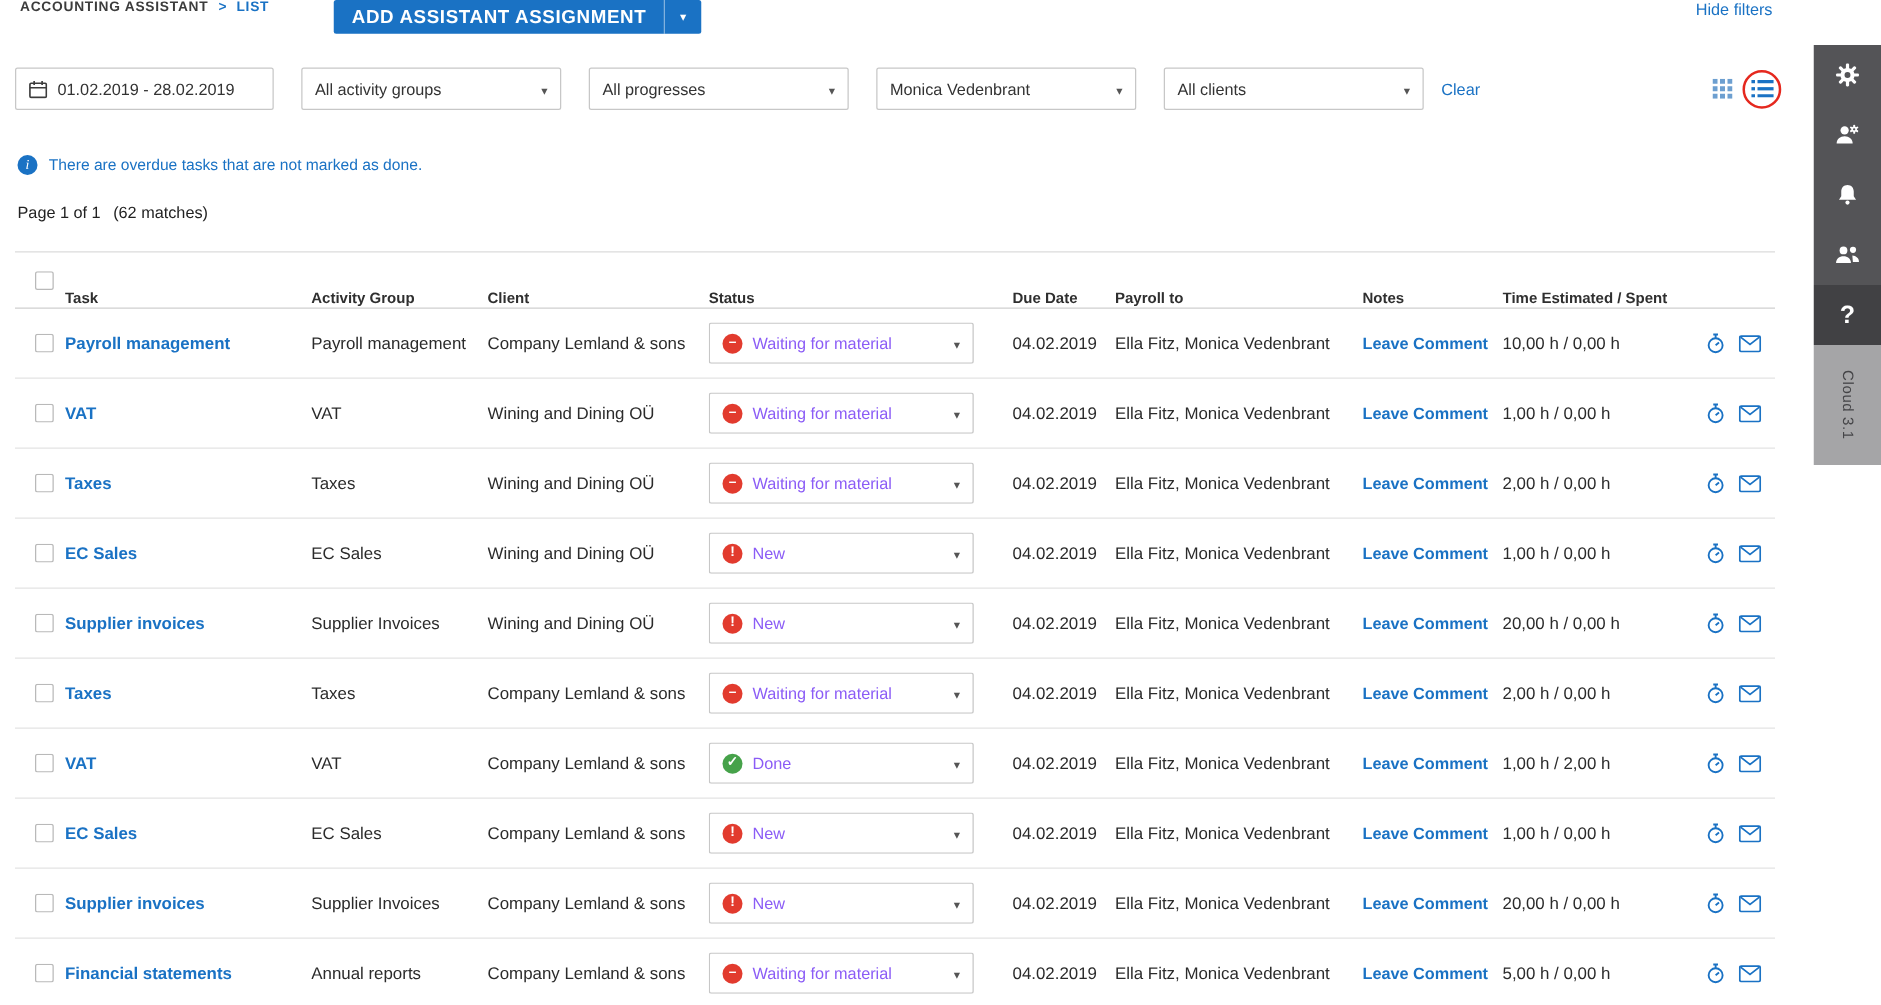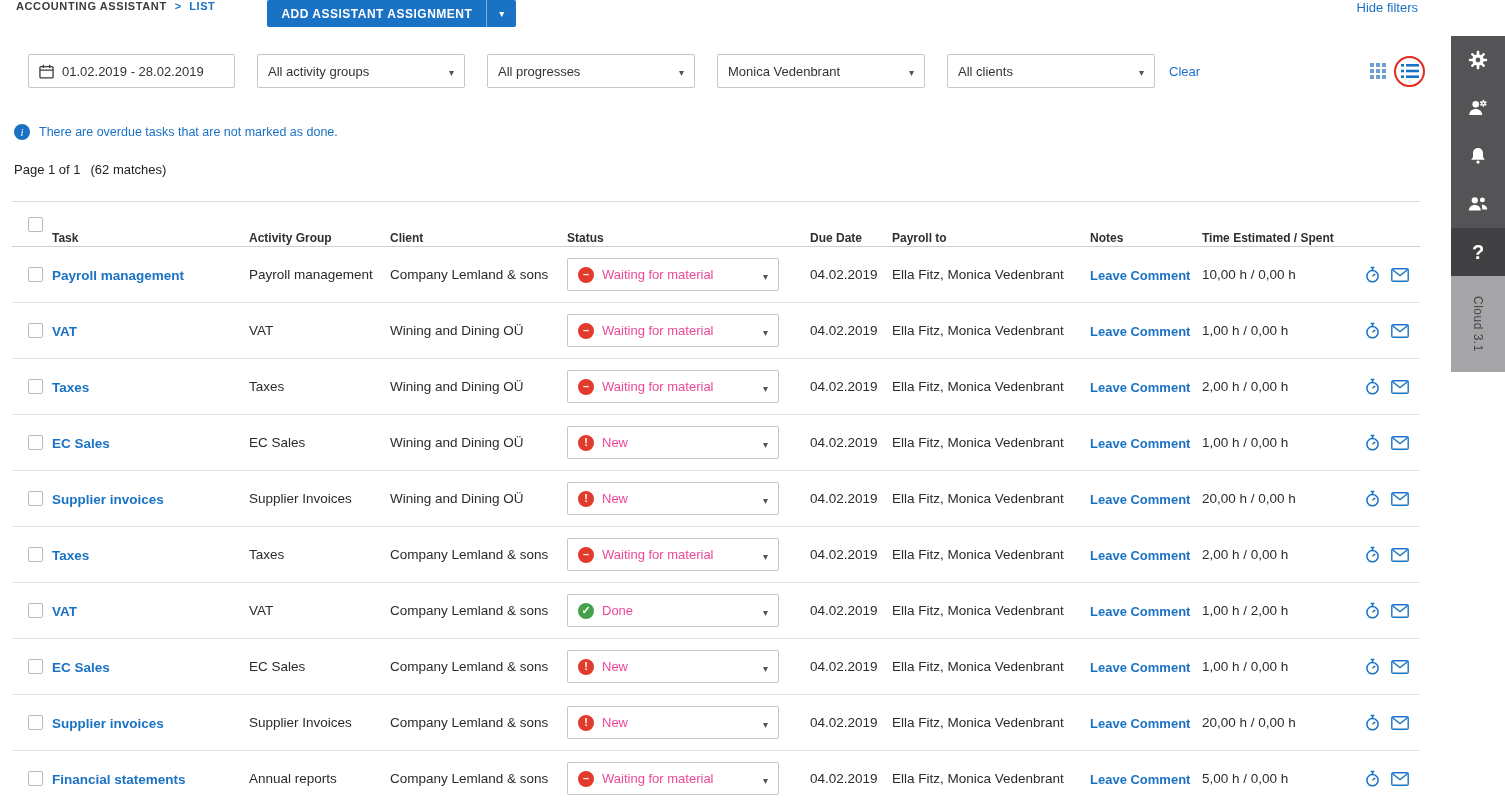--- a/index.html
+++ b/index.html
@@ -8,28 +8,28 @@
   a { text-decoration:none; cursor:pointer; }
 
   
   .topbar { height:36px; display:flex; align-items:flex-start; padding:0 87px 0 16px; position:relative; }
   .breadcrumb { display:flex; align-items:center; gap:8px; }
   .bc-root { font-size:11px; font-weight:bold; letter-spacing:.6px; color:#3c3c3c; cursor:pointer; }
   .bc-sep { font-size:11px; color:#1a72c4; font-weight:bold; }
   .bc-current { font-size:11px; font-weight:bold; letter-spacing:.6px; color:#1a72c4; cursor:pointer; }
   .add-btn { margin-left:52px; height:27px; background:#1a72c4; border-radius:2px;
     display:flex; align-items:center; cursor:pointer; }
-  .add-btn-label { color:#fff; font-size:12px; font-weight:bold; letter-spacing:.5px; padding:0 14px; }
+  .add-btn-label { color:#fff; font-size:15px; font-weight:bold; letter-spacing:.5px; padding:0 14px; }
   .add-btn-caret { width:30px; height:100%; border-left:1px solid rgba(255,255,255,.45);
     display:flex; align-items:center; justify-content:center; }
   .add-btn-caret::before { content:"▾"; color:#fff; font-size:10px; }
   .hide-filters { margin-left:auto; font-size:13px; color:#1a72c4; }
 
   
-  .filters { display:flex; align-items:center; gap:22px; padding:18px 80px 0 28px; }
+  .filters { display:flex; align-items:center; gap:22px; padding:18px 80px 0 12px; }
   .date-input, .select { height:34px; border:1px solid #c7c7c7; border-radius:2px; background:#fff;
     display:flex; align-items:center; padding:0 10px; font-size:13px; color:#333; cursor:pointer; }
   .date-input { width:207px; gap:8px; }
   .select { width:208px; justify-content:space-between; gap:8px; }
   .caret::before { content:"▾"; font-size:10px; color:#555; }
   .clear { font-size:13px; color:#1a72c4; margin-left:-8px; }
   .view-icons { margin-left:auto; display:flex; align-items:center; gap:8px; }
   .view { display:inline-flex; align-items:center; justify-content:center; cursor:pointer; }
   .ring { display:inline-flex; width:31px; height:31px; border:2px solid #e5281e; border-radius:50%;
     align-items:center; justify-content:center; }
@@ -55,21 +55,21 @@
   .c-check { padding-left:16px; }
   .c-group, .c-client, .c-due, .c-assigned, .c-time { font-size:13.5px; color:#2b2b2b; }
   .task-link { font-size:13.5px; font-weight:600; color:#1a72c4; }
   .notes-link { font-size:13px; font-weight:bold; color:#1a72c4; }
 
   input[type=checkbox] { appearance:none; -webkit-appearance:none; width:15px; height:15px;
     border:1px solid #b9b9b9; border-radius:2px; background:#fff; cursor:pointer; display:block; }
 
   .status-select { width:212px; height:33px; border:1px solid #c7c7c7; border-radius:2px; background:#fff;
     display:flex; align-items:center; gap:8px; padding:0 10px; cursor:pointer; }
-  .status-label { flex:1; font-size:13px; color:#ec4899; }
+  .status-label { flex:1; font-size:13px; color:#8b5cf6; }
   .status-icon { width:16px; height:16px; border-radius:50%; color:#fff; flex:0 0 16px;
     display:inline-flex; align-items:center; justify-content:center;
     font-size:11px; font-weight:bold; line-height:1; }
   .st-waiting, .st-new { background:#e23b2e; }
   .st-done { background:#46a24a; }
 
   .c-actions { display:flex; align-items:center; gap:10px; padding-left:12px; }
   .row-icon { display:inline-flex; cursor:pointer; }
 
   

